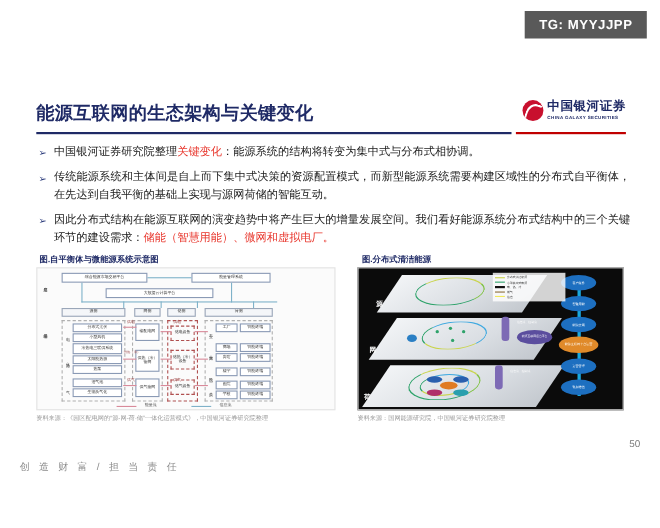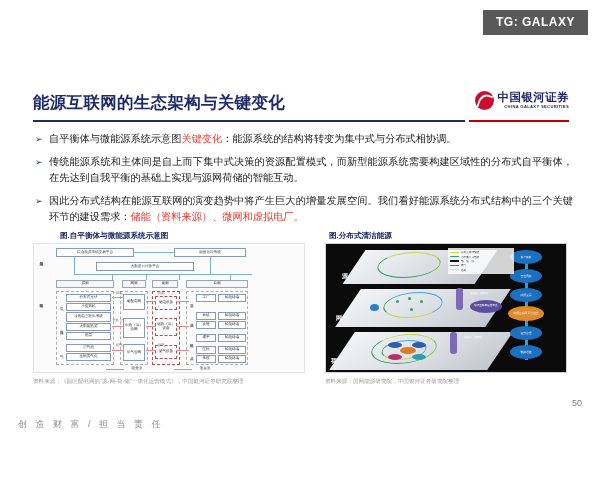--- a/index.html
+++ b/index.html
@@ -40,21 +40,21 @@
   .logo{position:absolute;right:0;top:-1px;display:flex;align-items:center;gap:4px;}
   .logo-mark{
     width:19px;height:19px;border-radius:50%;
     background:#c8102e;position:relative;flex:0 0 auto;overflow:hidden;
   }
   .logo-mark:before{
     content:"";position:absolute;left:3px;top:2.5px;width:10px;height:13px;
     border:2.3px solid #ffffff;border-right-color:transparent;border-bottom-color:transparent;
     border-radius:60% 10% 60% 10%;transform:rotate(18deg);
   }
-  .logo-txt{display:flex;flex-direction:column;line-height:1;text-align:right;}
+  .logo-txt{display:flex;flex-direction:column;line-height:1;}
   .logo-cn{font-size:11.5px;font-weight:bold;color:#1f2a66;letter-spacing:.4px;}
   .logo-en{font-size:4.1px;font-weight:bold;color:#1f2a66;letter-spacing:.35px;margin-top:2px;}
 
   
   .bullets{position:absolute;left:33px;top:131px;width:540px;}
   .bullet{
     display:flex;align-items:flex-start;
     font-size:10.2px;color:#1a1a1a;line-height:16.5px;
     margin-bottom:6px;
   }
@@ -62,21 +62,21 @@
     color:#2a3a7a;font-size:9px;line-height:16.5px;
     width:14px;flex:0 0 14px;padding-left:2px;
   }
   .bullet .btext{flex:1 1 auto;text-align:justify;}
   .hl{color:#e8352b;}
 
   
   .fig-cap{
     position:absolute;font-size:7.6px;font-weight:bold;color:#1f2a66;
   }
-  .fig-cap.left{left:60px;top:231px;}
+  .fig-cap.left{left:36px;top:231px;font-family:Liberation Serif, serif;}
   .fig-cap.right{left:329px;top:231px;}
 
   .src{
     position:absolute;font-size:5.6px;color:#9a9a9a;line-height:7.5px;width:270px;
   }
   .src.left{left:33px;top:378px;}
   .src.right{left:325px;top:378px;}
 
   
   .figL{
@@ -148,51 +148,51 @@
     position:absolute;left:12px;bottom:14px;
     background:#595959;color:#fff;font-size:11px;font-weight:bold;
     padding:7px 14px;line-height:1;letter-spacing:.2px;
   }
 </style>
 </head>
 <body>
 
 <div class="slide">
 
-  <div class="tg-watermark">TG: GALAXY</div>
+  <div class="tg-watermark">TG: MYYJJPP</div>
 
   <div class="title-wrap">
     <div class="title-text">能源互联网的生态架构与关键变化</div>
     <div class="title-rule-blue"></div>
     <div class="title-rule-red"></div>
 
     <div class="logo">
       <div class="logo-mark"></div>
       <div class="logo-txt">
         <div class="logo-cn">中国银河证券</div>
         <div class="logo-en">CHINA GALAXY SECURITIES</div>
       </div>
     </div>
   </div>
 
   <div class="bullets">
 
     <div class="bullet">
       <span class="marker">➢</span>
-      <span class="btext"><span>自平衡体与微能源系统示意图</span><span class="hl">关键变化</span><span>：能源系统的结构将转变为集中式与分布式相协调。</span></span>
+      <span class="btext"><span>中国银河证券研究院整理</span><span class="hl">关键变化</span><span>：能源系统的结构将转变为集中式与分布式相协调。</span></span>
     </div>
 
     <div class="bullet">
       <span class="marker">➢</span>
       <span class="btext"><span>传统能源系统和主体间是自上而下集中式决策的资源配置模式，而新型能源系统需要构建区域性的分布式自平衡体，在先达到自我平衡的基础上实现与源网荷储的智能互动。</span><span class="hl"></span><span></span></span>
     </div>
 
     <div class="bullet">
       <span class="marker">➢</span>
-      <span class="btext"><span>因此分布式结构在能源互联网的演变趋势中将产生巨大的增量发展空间。我们看好能源系统分布式结构中的三个关键环节的建设需求：</span><span class="hl">储能（资料来源）、微网和虚拟电厂。</span><span></span></span>
+      <span class="btext"><span>因此分布式结构在能源互联网的演变趋势中将产生巨大的增量发展空间。我们看好能源系统分布式结构中的三个关键环节的建设需求：</span><span class="hl">储能（智慧用能）、微网和虚拟电厂。</span><span></span></span>
     </div>
   </div>
 
   <div class="fig-cap left">图.自平衡体与微能源系统示意图</div>
   <div class="fig-cap right">图.分布式清洁能源</div>
 
   <div class="figL">
 
     <div class="lbl vline" style="left:3px;top:4px;width:7px;height:22px;">信息层</div>
     <div class="lbl vline" style="left:3px;top:44px;width:7px;height:26px;">物理层</div>

